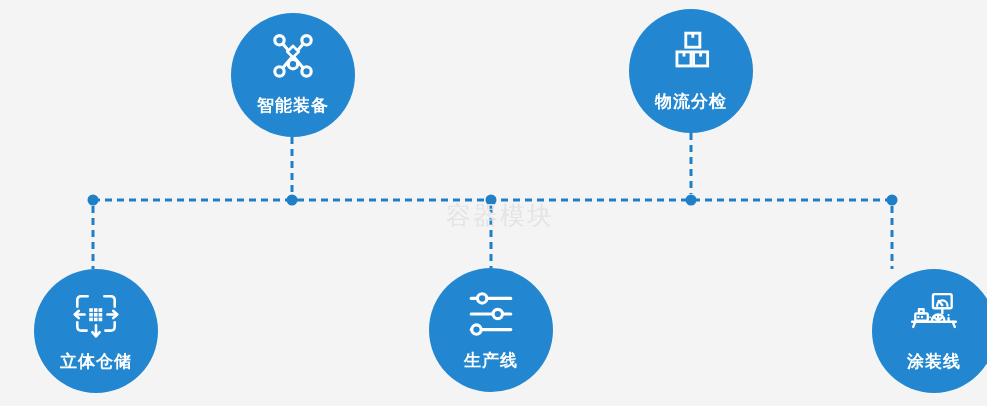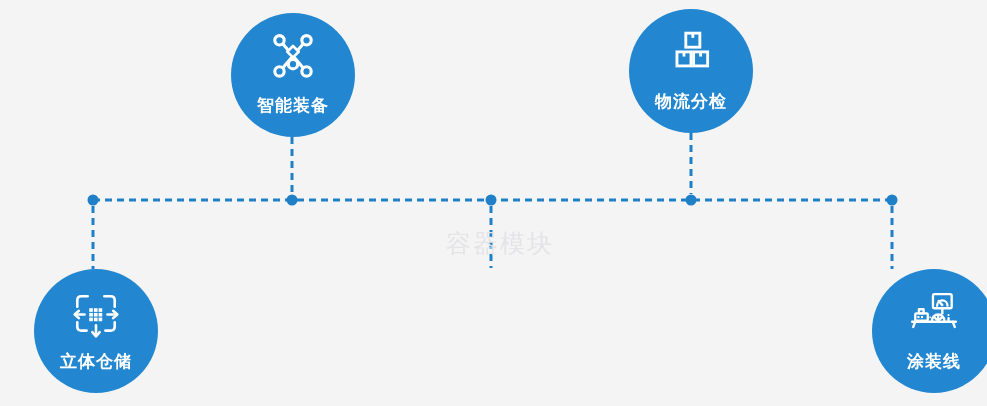--- a/index.html
+++ b/index.html
@@ -31,21 +31,20 @@
     position: absolute;
     left: 440px;
     top: 199px;
     width: 120px;
     text-align: center;
     font-size: 25px;
     letter-spacing: 2px;
     color: var(--watermark_text);
     user-select: none;
     white-space: nowrap;
-    margin-top: 28px;
   }
   .node {
     position: absolute;
     width: 124px;
     height: 124px;
     border-radius: 50%;
     background: var(--circle_blue);
     display: flex;
     flex-direction: column;
     align-items: center;
@@ -150,20 +149,35 @@
         <rect x="46" y="46" width="7" height="7"></rect>
         <rect x="55" y="46" width="7" height="7"></rect>
         <rect x="37" y="55" width="7" height="7"></rect>
         <rect x="46" y="55" width="7" height="7"></rect>
         <rect x="55" y="55" width="7" height="7"></rect>
       </g>
     </svg>
     <span class="label">立体仓储</span>
   </div>
 
+  <div class="node node-production">
+    <svg class="icon" viewBox="0 0 100 100">
+      <g stroke="#ffffff" stroke-width="6" fill="none" stroke-linecap="round">
+        <line x1="12" y1="20" x2="88" y2="20"></line>
+        <line x1="12" y1="50" x2="88" y2="50"></line>
+        <line x1="12" y1="80" x2="88" y2="80"></line>
+      </g>
+      <g fill="var(--circle_blue)" stroke="#ffffff" stroke-width="6">
+        <circle cx="33" cy="20" r="9"></circle>
+        <circle cx="63" cy="50" r="9"></circle>
+        <circle cx="22" cy="80" r="9"></circle>
+      </g>
+    </svg>
+    <span class="label">生产线</span>
+  </div>
 
   <div class="node node-coating">
     <svg class="icon" viewBox="0 0 100 100">
       <g stroke="#ffffff" stroke-width="4.5" fill="none" stroke-linecap="round" stroke-linejoin="round">
         <rect x="48" y="10" width="36" height="27" rx="3"></rect>
         <path d="M56 32 A 10 10 0 0 1 76 32"></path>
         <line x1="66" y1="31" x2="59" y2="23"></line>
         <line x1="66" y1="37" x2="66" y2="47"></line>
         <line x1="8" y1="63" x2="92" y2="63"></line>
         <line x1="14" y1="63" x2="10" y2="73"></line>

